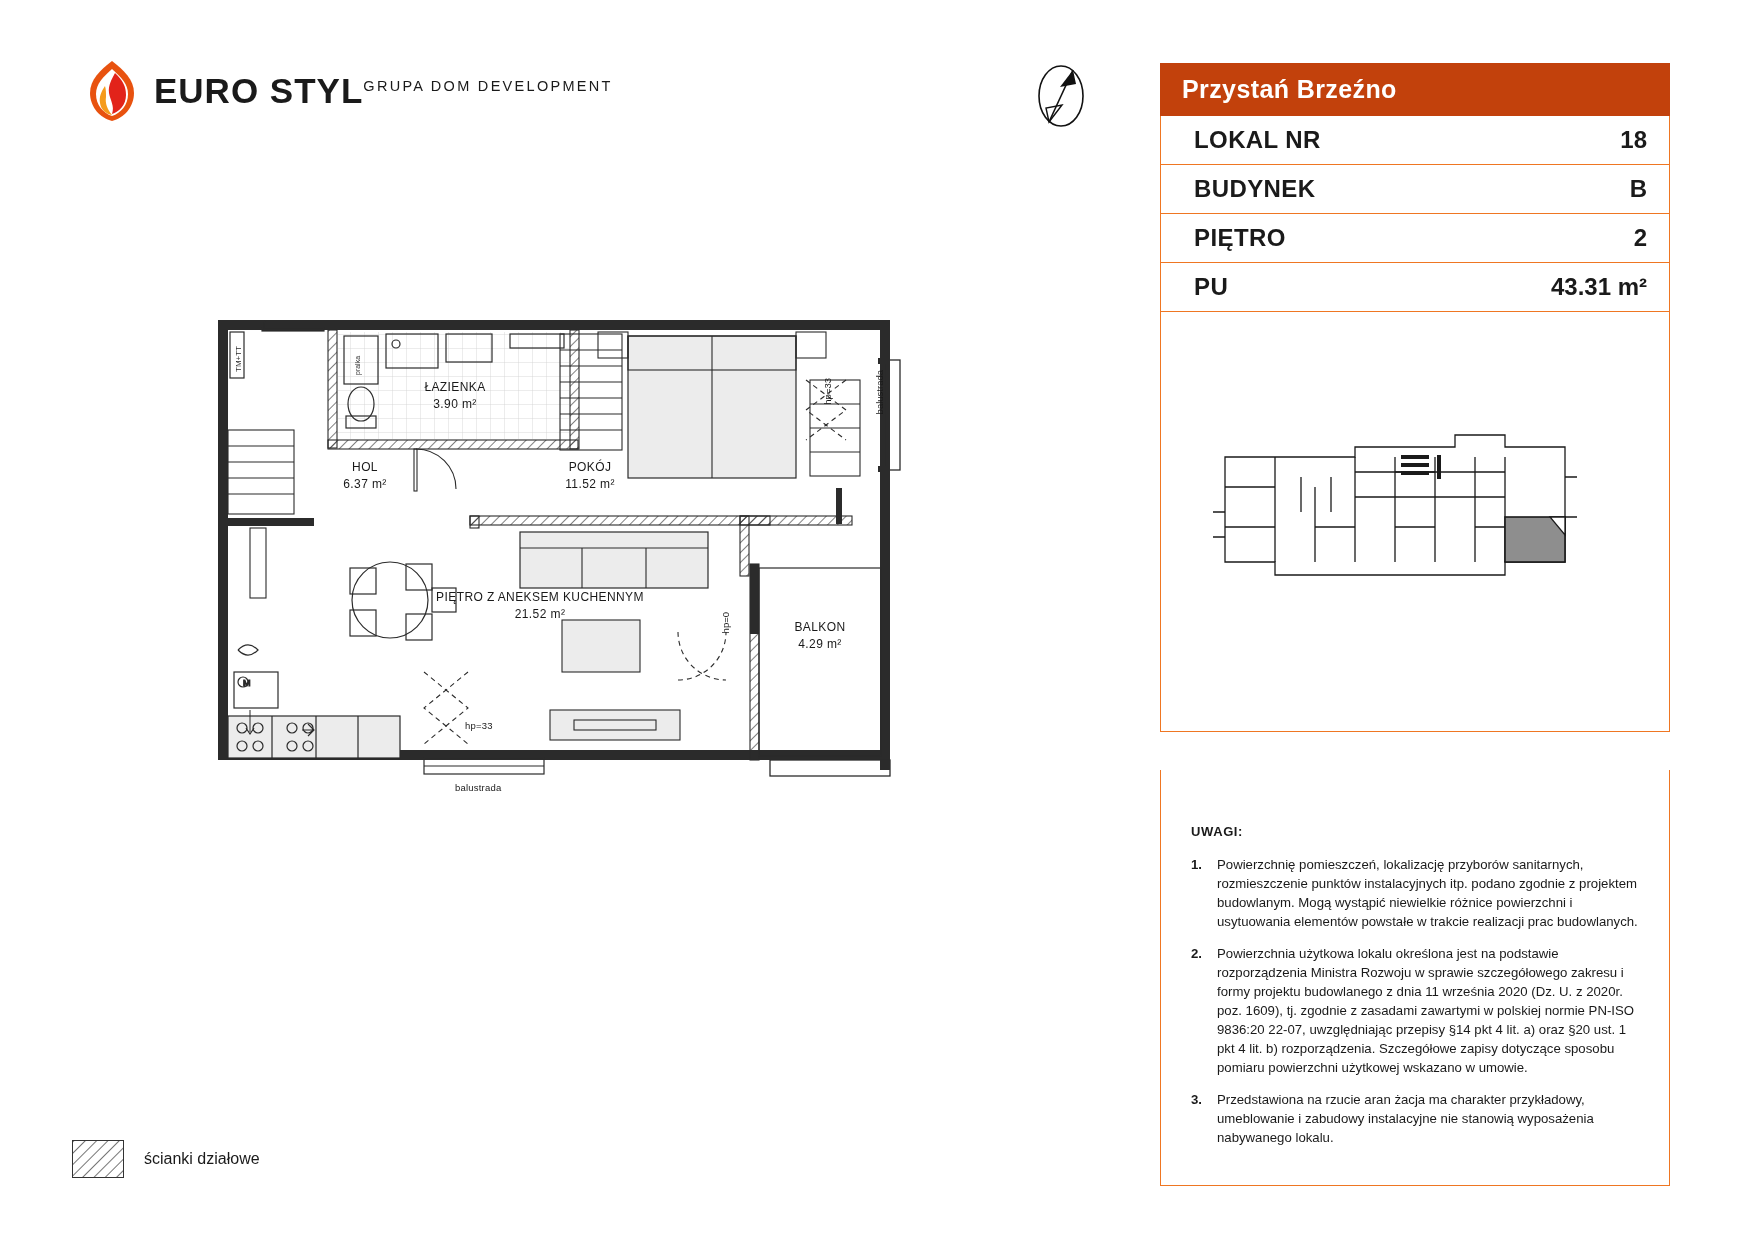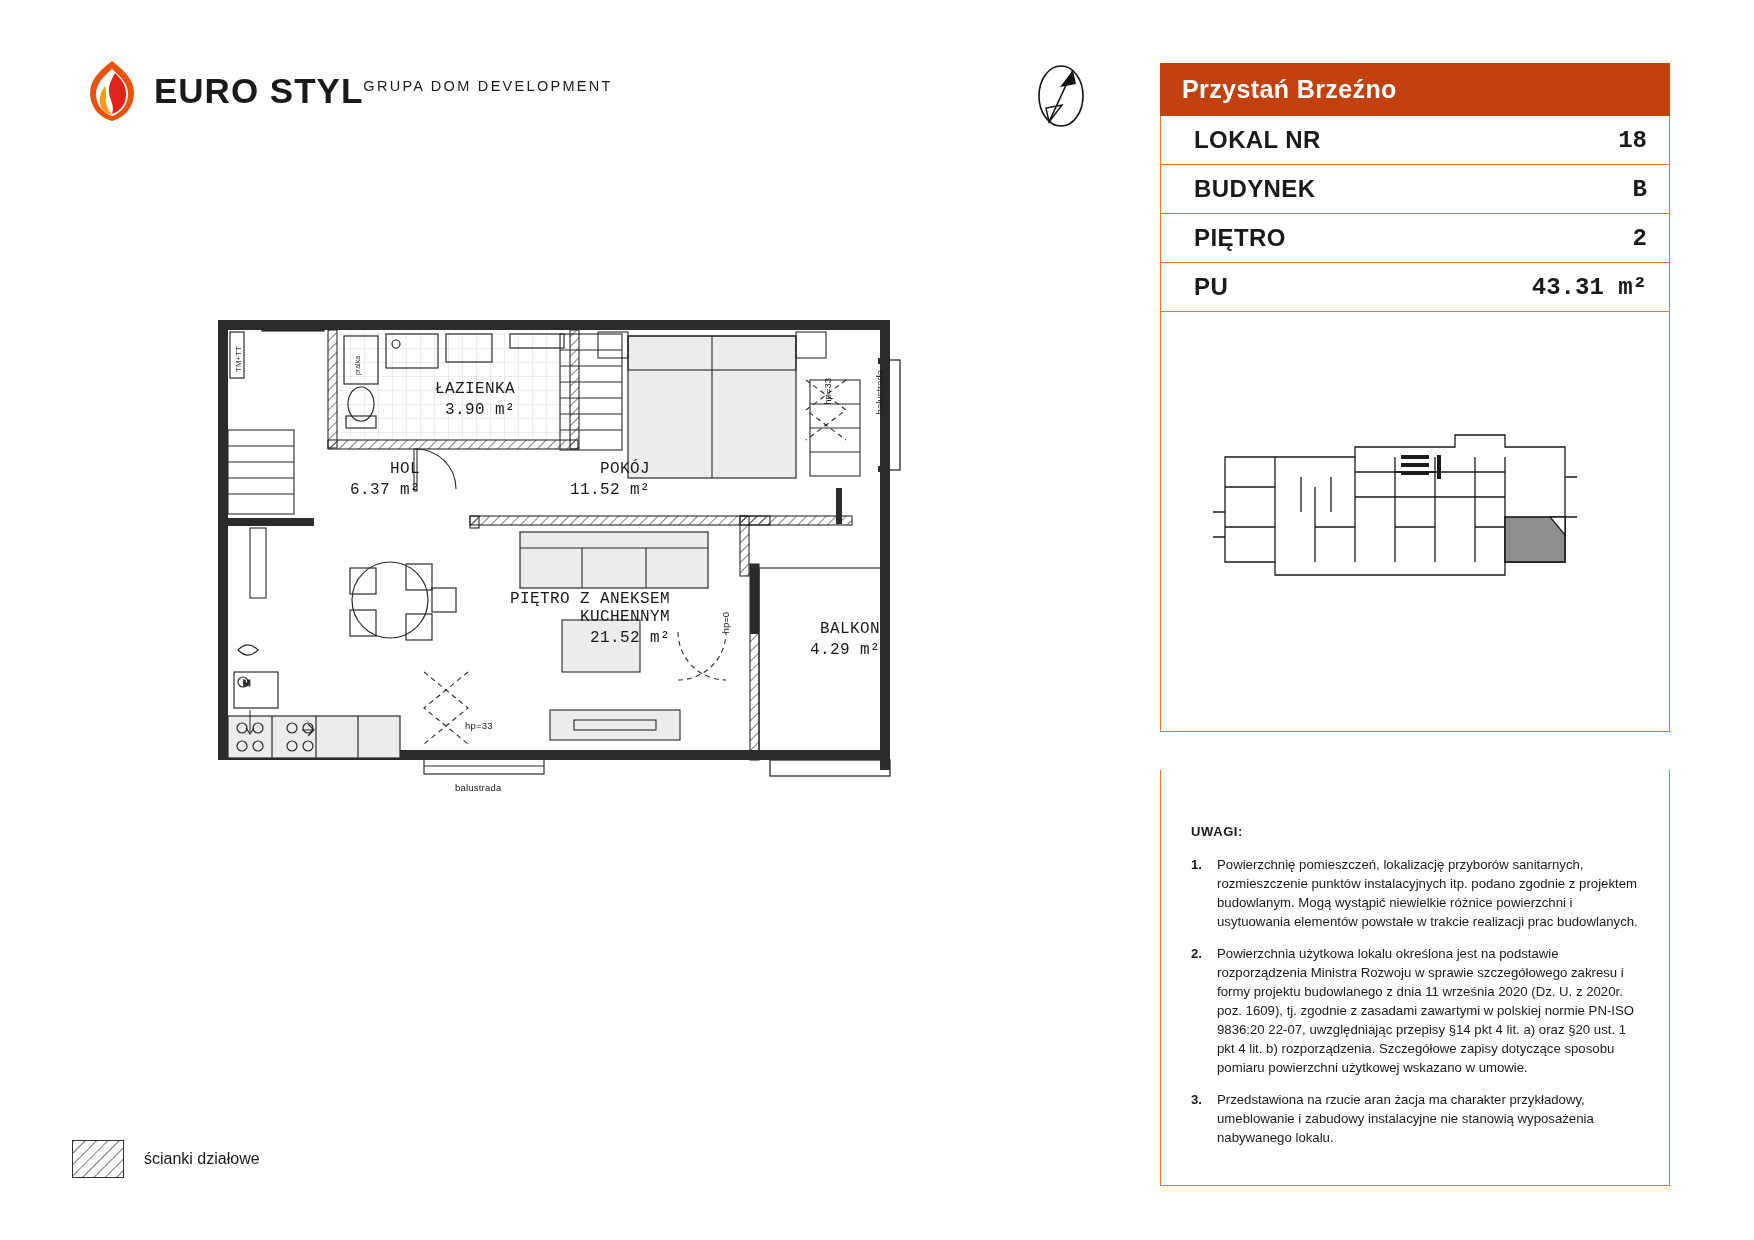--- a/index.html
+++ b/index.html
@@ -28,39 +28,39 @@
   #info-panel { position: absolute; left: 1160px; top: 63px; width: 510px; }
   #project-bar {
     background: #c2410c; color: #ffffff; font-size: 25px; font-weight: bold;
     padding: 12px 22px; letter-spacing: 0.4px;
   }
   .spec-table { border: 1px solid #ef7622; border-top: none; }
   .spec-row { display: flex; justify-content: space-between; align-items: center;
     border-bottom: 1px solid #ef7622; padding: 10px 22px; }
   .spec-row:last-child { border-bottom: none; }
   .spec-label { font-size: 24px; font-weight: bold; letter-spacing: 0.4px; margin-left: 11px; }
-  .spec-value { font-size: 24px; font-weight: bold; font-family: Liberation Mono, monospace; }
+  .spec-value { font-size: 24px; font-weight: bold; }
 
   #keyplan-box { border: 1px solid #ef7622; border-top: none; height: 420px; position: relative; }
 
   #notes-box { border: 1px solid #ef7622; border-top: none; margin-top: 38px; padding: 22px 24px 26px 30px; }
   #notes-title { font-size: 13px; font-weight: bold; letter-spacing: 0.6px; margin-bottom: 16px; margin-top: 32px; }
   .note-item { display: flex; margin-bottom: 12px; font-size: 13.2px; line-height: 1.45; }
   .note-num { width: 26px; font-weight: bold; flex: none; }
   .note-text { flex: 1; }
 
   
   #legend { position: absolute; left: 72px; top: 1140px; display: flex; align-items: center; }
   #legend-swatch { width: 52px; height: 38px; border: 1px solid #333; position: relative; overflow: hidden; background: #fff; }
   #legend-swatch svg { position: absolute; left: 0; top: 0; }
   #legend-label { margin-left: 20px; font-size: 16px; }
 
   
   #plan { position: absolute; left: 210px; top: 320px; width: 800px; height: 520px; }
-  .room-label { position: absolute; text-align: right; font-size: 16px; letter-spacing: 0.4px; font-family: Liberation Mono, monospace; }
+  .room-label { position: absolute; text-align: center; font-size: 12px; letter-spacing: 0.4px; }
   .room-label .nm { display: block; font-weight: normal; }
   .room-label .ar { display: block; margin-top: 3px; }
   .tiny-label { position: absolute; font-size: 9.5px; letter-spacing: 0.2px; }
   .vert-label { position: absolute; font-size: 9.5px; writing-mode: vertical-rl; transform: rotate(180deg); }
 </style>
 </head>
 <body>
 
 <div id="logo-block">
   <div id="logo-mark">

